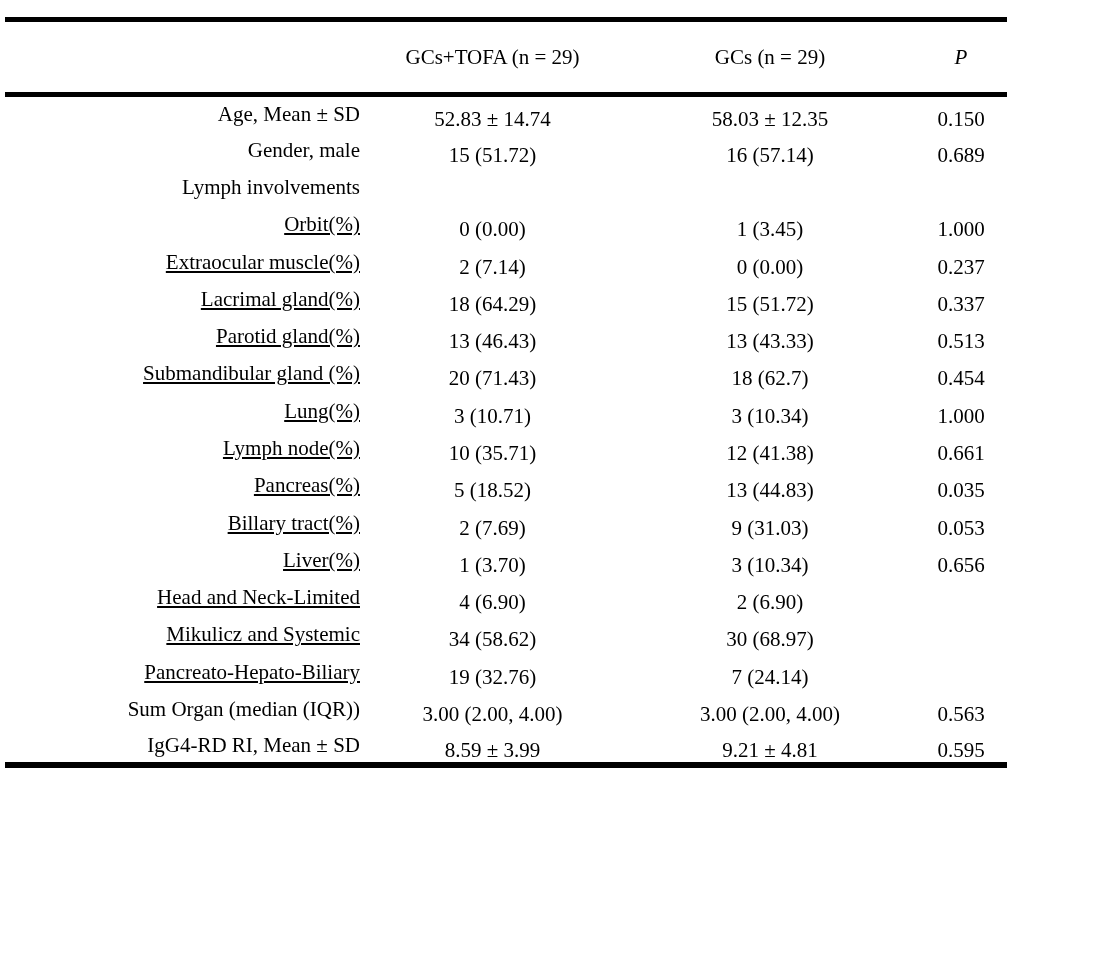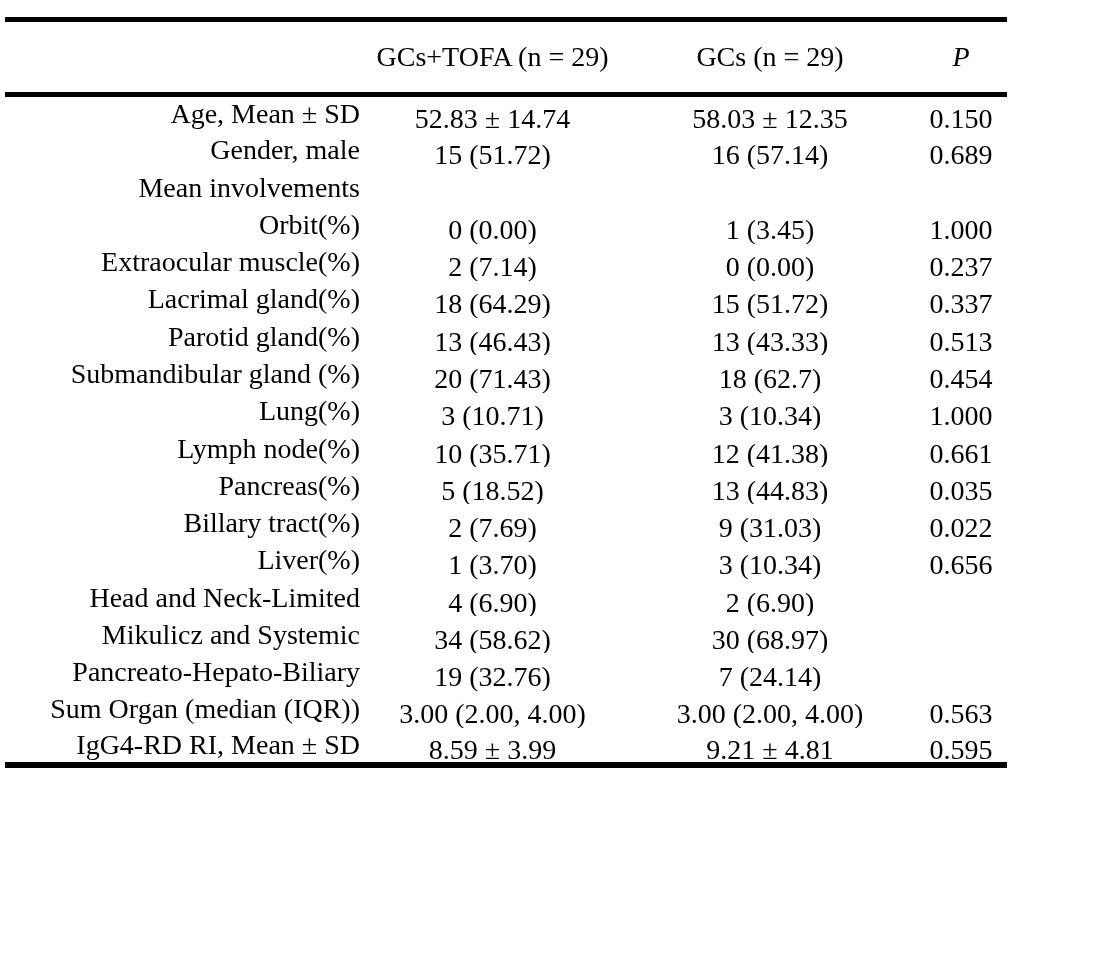--- a/index.html
+++ b/index.html
@@ -20,21 +20,21 @@
     left: 5px;
     top: 17px;
     width: 1002px;
   }
   table.stat-table {
     border-collapse: collapse;
     table-layout: fixed;
     width: 1002px;
     border-top: 5px solid #000;
     border-bottom: 6px solid #000;
-    font-size: 28px;
+    font-size: 21px;
     line-height: 1;
   }
   col.c-label { width: 355px; }
   col.c-g1    { width: 265px; }
   col.c-g2    { width: 290px; }
   col.c-p     { width: 92px;  }
 
   thead tr { height: 75px; }
   thead th {
     font-weight: normal;
@@ -49,21 +49,21 @@
   tbody td {
     padding: 0;
     vertical-align: middle;
     white-space: nowrap;
     overflow: hidden;
   }
   td.lbl {
     text-align: right;
     padding-left: 3px;
   }
-  td.lbl.indent { padding-left: 28px; }
+  td.lbl.indent { padding-left: 28px; text-decoration: underline; }
   td.val { text-align: center; }
   
   td.val .voff {
     position: relative;
     top: 5px;
     display: inline-block;
   }
 </style>
 </head>
 <body>
@@ -91,21 +91,21 @@
           <td class="val"><span class="voff">58.03 ± 12.35</span></td>
           <td class="val"><span class="voff">0.150</span></td>
         </tr>
         <tr>
           <td class="lbl">Gender, male</td>
           <td class="val"><span class="voff">15 (51.72)</span></td>
           <td class="val"><span class="voff">16 (57.14)</span></td>
           <td class="val"><span class="voff">0.689</span></td>
         </tr>
         <tr>
-          <td class="lbl">Mean involvements</td>
+          <td class="lbl">Lymph involvements</td>
           <td class="val"><span class="voff"></span></td>
           <td class="val"><span class="voff"></span></td>
           <td class="val"><span class="voff"></span></td>
         </tr>
         <tr>
           <td class="lbl indent">Orbit(%)</td>
           <td class="val"><span class="voff">0 (0.00)</span></td>
           <td class="val"><span class="voff">1 (3.45)</span></td>
           <td class="val"><span class="voff">1.000</span></td>
         </tr>
@@ -148,21 +148,21 @@
         <tr>
           <td class="lbl indent">Pancreas(%)</td>
           <td class="val"><span class="voff">5 (18.52)</span></td>
           <td class="val"><span class="voff">13 (44.83)</span></td>
           <td class="val"><span class="voff">0.035</span></td>
         </tr>
         <tr>
           <td class="lbl indent">Billary tract(%)</td>
           <td class="val"><span class="voff">2 (7.69)</span></td>
           <td class="val"><span class="voff">9 (31.03)</span></td>
-          <td class="val"><span class="voff">0.022</span></td>
+          <td class="val"><span class="voff">0.053</span></td>
         </tr>
         <tr>
           <td class="lbl indent">Liver(%)</td>
           <td class="val"><span class="voff">1 (3.70)</span></td>
           <td class="val"><span class="voff">3 (10.34)</span></td>
           <td class="val"><span class="voff">0.656</span></td>
         </tr>
         <tr>
           <td class="lbl indent">Head and Neck-Limited</td>
           <td class="val"><span class="voff">4 (6.90)</span></td>

